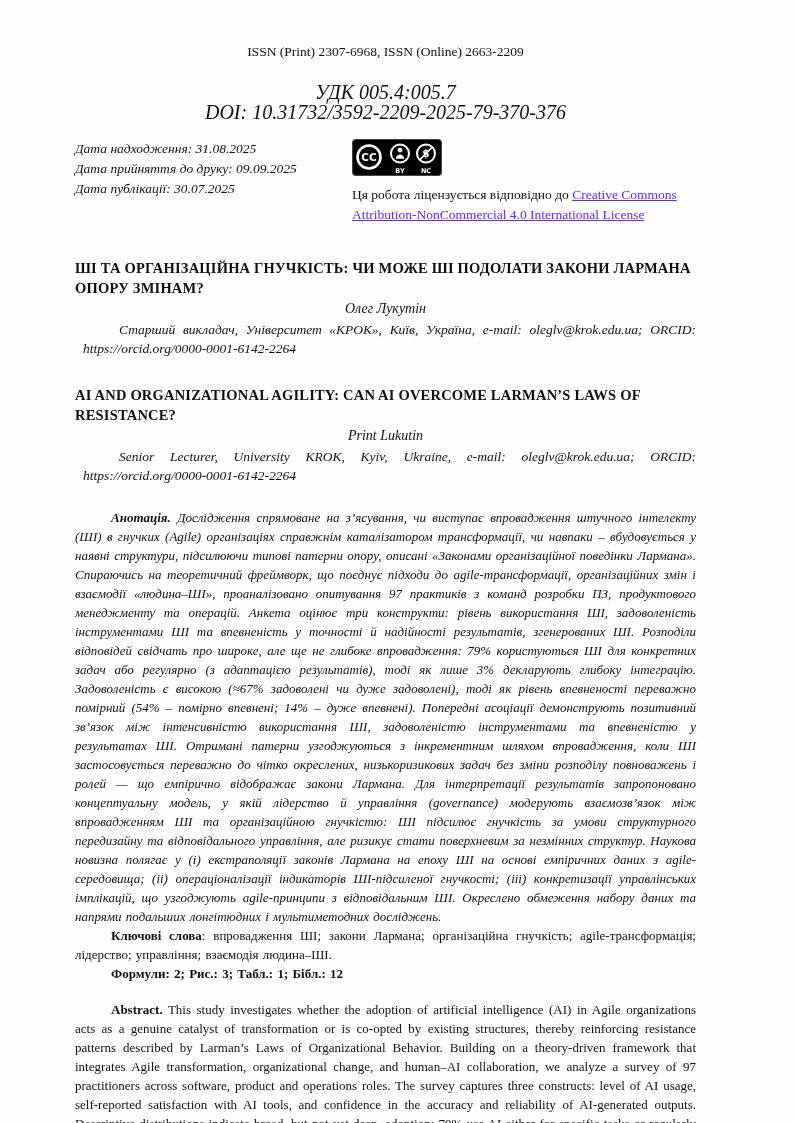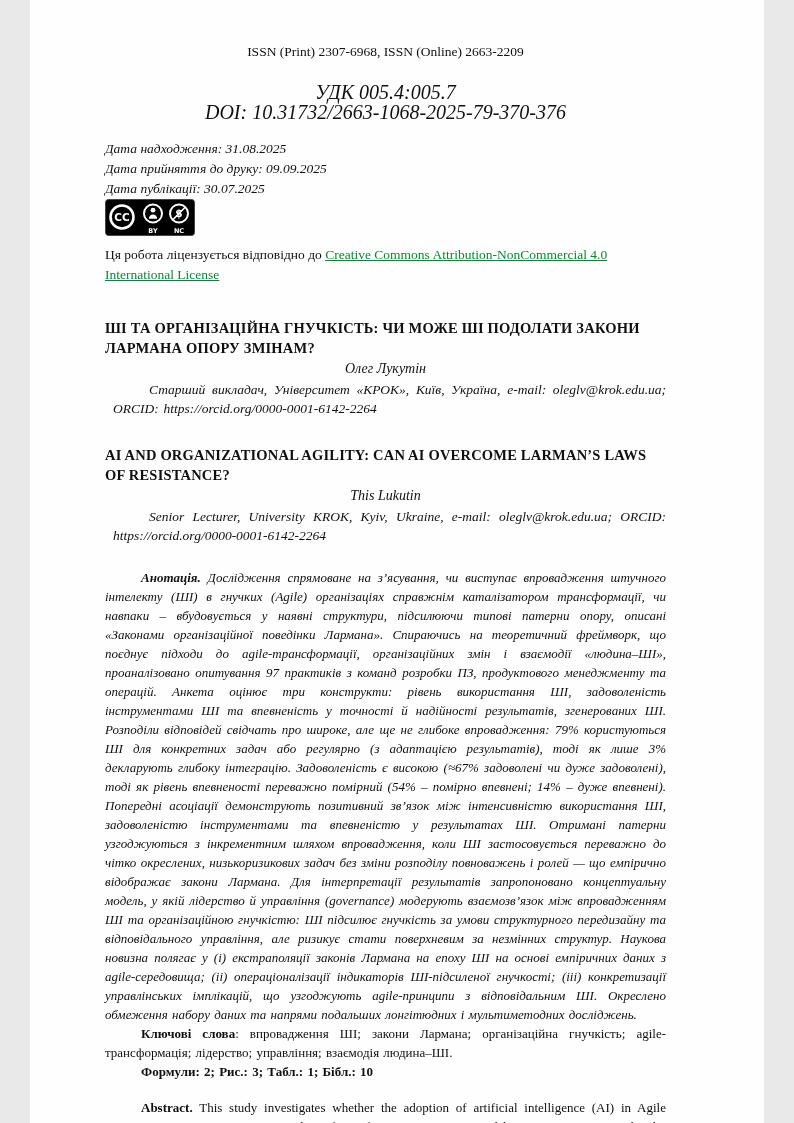--- a/index.html
+++ b/index.html
@@ -1,29 +1,29 @@
 <!DOCTYPE html>
 <html><head>
 <meta charset="utf-8">
 <style>
   * { margin:0; padding:0; box-sizing:border-box; }
   html,body { background:#e9e9e9; }
   .page {
-    width:734px; height:1123px;
+    width:794px; height:1123px;
     background:#fefefe;
     margin:0 auto;
     padding:42px 98px 0 75px;
     font-family:"Liberation Serif", serif;
     color:#101010;
     position:relative;
     overflow:hidden;
   }
   .journal-header { text-align:center; font-size:13.5px; line-height:19px; }
   .udk-block { margin-top:21px; font-style:italic; font-size:20px; line-height:20px;text-align:center; }
-  .meta-row { display:flex; margin-top:17px;flex-direction:column; }
+  .meta-row { display:flex; margin-top:17px; }
   .dates-col { width:277px; font-style:italic; font-size:13.5px; line-height:20px; }
   .license-col { flex:1; font-size:13.5px; line-height:20px; }
   .badge-wrap { margin-bottom:3px; }
   .license-text a, .license-link {
     text-decoration:underline;
     cursor:pointer;
   }
   .title-center { text-align:left; font-weight:bold; font-size:14.5px; line-height:20px; letter-spacing:.2px; }
   .title-ua { margin-top:33px; }
   .title-en { margin-top:27px; }
@@ -39,21 +39,21 @@
 <body>
 
 <div class="page">
 
   <div class="journal-header">
     <div>ISSN (Print) 2307-6968, ISSN (Online) 2663-2209</div>
   </div>
 
   <div class="udk-block">
     <div>УДК 005.4:005.7</div>
-    <div>DOI: 10.31732/2663-1068-2025-79-370-376</div>
+    <div>DOI: 10.31732/3592-2209-2025-79-370-376</div>
   </div>
 
   <div class="meta-row">
     <div class="dates-col">
       <div>Дата надходження: 31.08.2025</div>
       <div>Дата прийняття до друку: 09.09.2025</div>
       <div>Дата публікації: 30.07.2025</div>
     </div>
     <div class="license-col">
       <div class="badge-wrap">
@@ -70,33 +70,33 @@
             <text x="48" y="33.5" font-size="6.5" font-weight="bold" fill="#fff" text-anchor="middle">BY</text>
           </g>
           <g>
             <circle cx="74" cy="14.5" r="9" fill="none" stroke="#fff" stroke-width="2"></circle>
             <text x="74" y="18.4" font-size="10.5" font-weight="bold" fill="#fff" text-anchor="middle">$</text>
             <line x1="67.8" y1="20.8" x2="80.2" y2="8.2" stroke="#fff" stroke-width="1.6"></line>
             <text x="74" y="33.5" font-size="6.5" font-weight="bold" fill="#fff" text-anchor="middle">NC</text>
           </g>
         </svg>
       </div>
-      <div class="license-text"><span>Ця робота ліцензується відповідно до </span><a class="license-link" style="color: #15803d;">Creative Commons Attribution-NonCommercial 4.0 International License</a></div>
+      <div class="license-text"><span>Ця робота ліцензується відповідно до </span><a class="license-link" style="color: #6d28d9;">Creative Commons Attribution-NonCommercial 4.0 International License</a></div>
     </div>
   </div>
 
   <div class="title-center title-ua">ШІ ТА ОРГАНІЗАЦІЙНА ГНУЧКІСТЬ: ЧИ МОЖЕ ШІ ПОДОЛАТИ ЗАКОНИ ЛАРМАНА ОПОРУ ЗМІНАМ?</div>
   <div class="author-line">Олег Лукутін</div>
   <div class="affil">Старший викладач, Університет «КРОК», Київ, Україна, e-mail: oleglv@krok.edu.ua; ORCID: https://orcid.org/0000-0001-6142-2264</div>
 
   <div class="title-center title-en">AI AND ORGANIZATIONAL AGILITY: CAN AI OVERCOME LARMAN’S LAWS OF RESISTANCE?</div>
-  <div class="author-line">This Lukutin</div>
+  <div class="author-line">Print Lukutin</div>
   <div class="affil">Senior Lecturer, University KROK, Kyiv, Ukraine, e-mail: oleglv@krok.edu.ua; ORCID: https://orcid.org/0000-0001-6142-2264</div>
 
   <p class="abstract"><span class="lead">Анотація.</span><span> Дослідження спрямоване на з’ясування, чи виступає впровадження штучного інтелекту (ШІ) в гнучких (Agile) організаціях справжнім каталізатором трансформації, чи навпаки – вбудовується у наявні структури, підсилюючи типові патерни опору, описані «Законами організаційної поведінки Лармана». Спираючись на теоретичний фреймворк, що поєднує підходи до agile-трансформації, організаційних змін і взаємодії «людина–ШІ», проаналізовано опитування 97 практиків з команд розробки ПЗ, продуктового менеджменту та операцій. Анкета оцінює три конструкти: рівень використання ШІ, задоволеність інструментами ШІ та впевненість у точності й надійності результатів, згенерованих ШІ. Розподіли відповідей свідчать про широке, але ще не глибоке впровадження: 79% користуються ШІ для конкретних задач або регулярно (з адаптацією результатів), тоді як лише 3% декларують глибоку інтеграцію. Задоволеність є високою (≈67% задоволені чи дуже задоволені), тоді як рівень впевненості переважно помірний (54% – помірно впевнені; 14% – дуже впевнені). Попередні асоціації демонструють позитивний зв’язок між інтенсивністю використання ШІ, задоволеністю інструментами та впевненістю у результатах ШІ. Отримані патерни узгоджуються з інкрементним шляхом впровадження, коли ШІ застосовується переважно до чітко окреслених, низькоризикових задач без зміни розподілу повноважень і ролей — що емпірично відображає закони Лармана. Для інтерпретації результатів запропоновано концептуальну модель, у якій лідерство й управління (governance) модерують взаємозв’язок між впровадженням ШІ та організаційною гнучкістю: ШІ підсилює гнучкість за умови структурного передизайну та відповідального управління, але ризикує стати поверхневим за незмінних структур. Наукова новизна полягає у (і) екстраполяції законів Лармана на епоху ШІ на основі емпіричних даних з agile-середовища; (іі) операціоналізації індикаторів ШІ-підсиленої гнучкості; (ііі) конкретизації управлінських імплікацій, що узгоджують agile-принципи з відповідальним ШІ. Окреслено обмеження набору даних та напрями подальших лонгітюдних і мультиметодних досліджень.</span></p>
 
   <p class="para"><span class="lead">Ключові слова</span><span>: впровадження ШІ; закони Лармана; організаційна гнучкість; agile-трансформація; лідерство; управління; взаємодія людина–ШІ.</span></p>
 
-  <p class="para lead">Формули: 2; Рис.: 3; Табл.: 1; Бібл.: 10</p>
+  <p class="para lead">Формули: 2; Рис.: 3; Табл.: 1; Бібл.: 12</p>
 
   <p class="para abstract-en"><span class="lead">Abstract.</span><span> This study investigates whether the adoption of artificial intelligence (AI) in Agile organizations acts as a genuine catalyst of transformation or is co-opted by existing structures, thereby reinforcing resistance patterns described by Larman’s Laws of Organizational Behavior. Building on a theory-driven framework that integrates Agile transformation, organizational change, and human–AI collaboration, we analyze a survey of 97 practitioners across software, product and operations roles. The survey captures three constructs: level of AI usage, self-reported satisfaction with AI tools, and confidence in the accuracy and reliability of AI-generated outputs. Descriptive distributions indicate broad, but not yet deep, adoption: 79% use AI either for specific tasks or regularly with customization, whereas only 3% report deep, consistent integration. Satisfaction is high (~67% satisfied or very satisfied), while confidence is mostly moderate (54% moderately confident; 14% very confident). Exploratory associations suggest that higher AI usage and higher satisfaction are positively related to confidence in AI outputs. These patterns are consistent with an incremental adoption path in which AI is primarily applied to bounded, low-risk tasks, avoiding disruption to decision rights and role boundaries—an empirical manifestation of Larman’s Laws. To explain these findings, we propose and visualize a</span></p>
 
 </div>
 
 </body></html>

